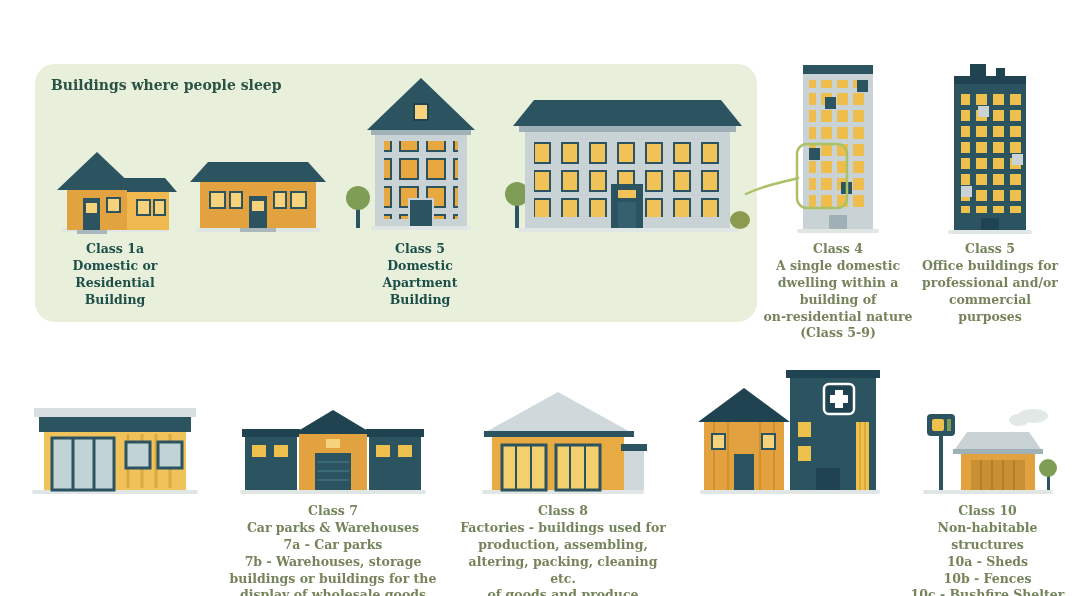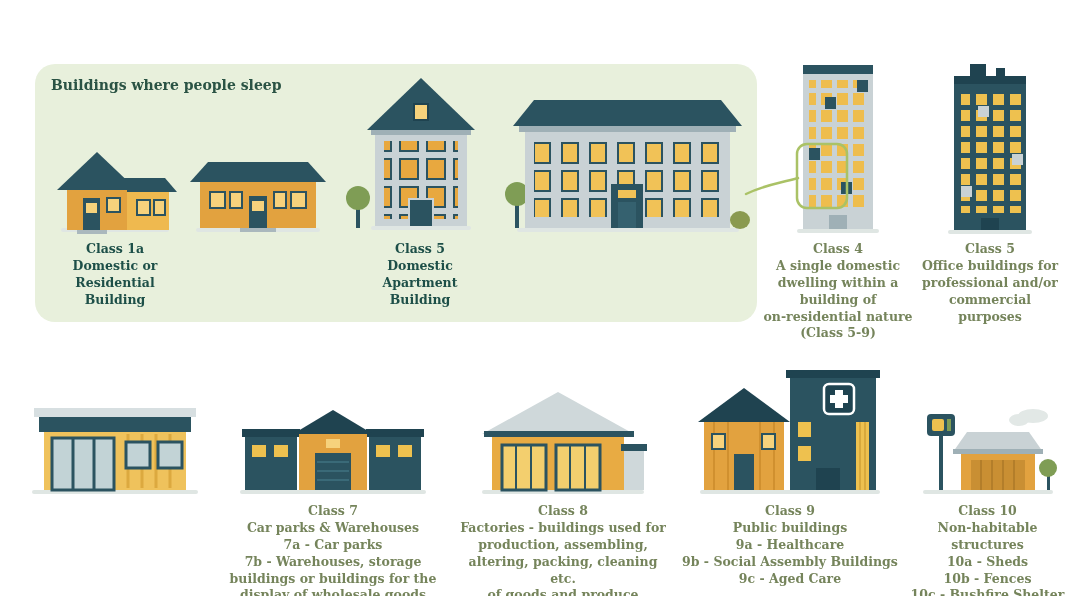--- a/index.html
+++ b/index.html
@@ -261,25 +261,20 @@
       <g stroke="#d0902f" stroke-width="2">
         <line x1="16" y1="66" x2="16" y2="134"></line>
         <line x1="30" y1="66" x2="30" y2="134"></line>
         <line x1="62" y1="66" x2="62" y2="134"></line>
         <line x1="76" y1="66" x2="76" y2="134"></line>
       </g>
       <rect x="14" y="78" width="13" height="15" fill="#f6d27c" stroke="#2b5360" stroke-width="2"></rect>
       <rect x="64" y="78" width="13" height="15" fill="#f6d27c" stroke="#2b5360" stroke-width="2"></rect>
       <rect x="36" y="98" width="20" height="36" fill="#2b5360"></rect>
     </svg>
-    <div class="label">Class 9
-Public buildings
-9a - Healthcare
-9b - Social Assembly Buildings
-9c - Aged Care</div>
   </div>
 
   <div class="item out-box" style="left:905px;top:370px;width:165px;">
     <svg width="145" height="92" viewBox="0 0 145 92">
       <ellipse cx="118" cy="12" rx="15" ry="7" fill="#e2e8e6"></ellipse>
       <ellipse cx="104" cy="16" rx="10" ry="6" fill="#e2e8e6"></ellipse>
       <rect x="8" y="86" width="130" height="4" rx="2" fill="#dfe6e3"></rect>
       <rect x="24" y="28" width="4" height="58" fill="#2b5360"></rect>
       <rect x="12" y="10" width="28" height="22" rx="4" fill="#2b5360"></rect>
       <rect x="17" y="15" width="12" height="12" rx="2" fill="#eec14f"></rect>

